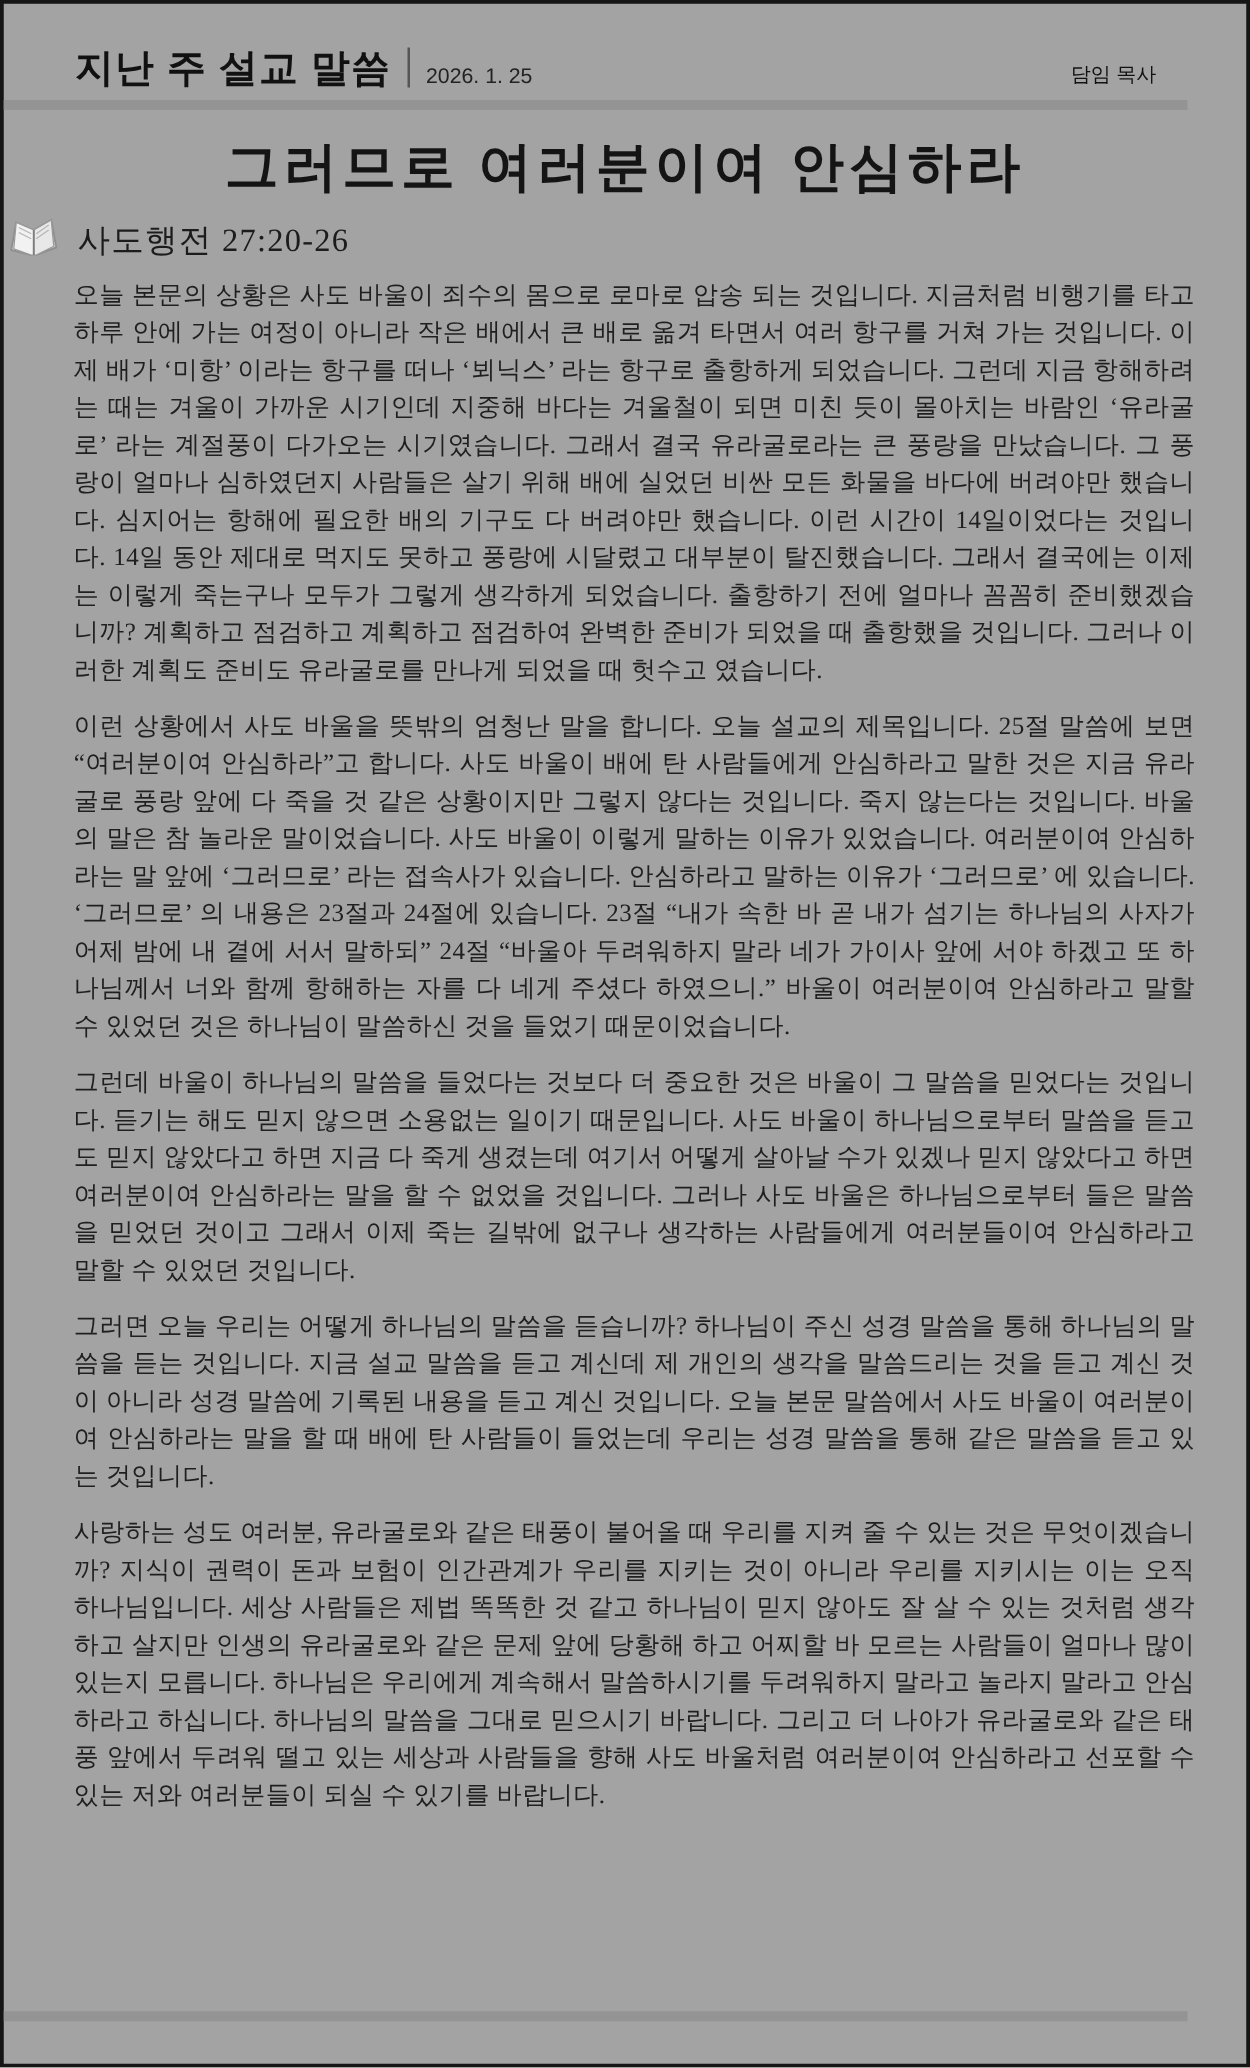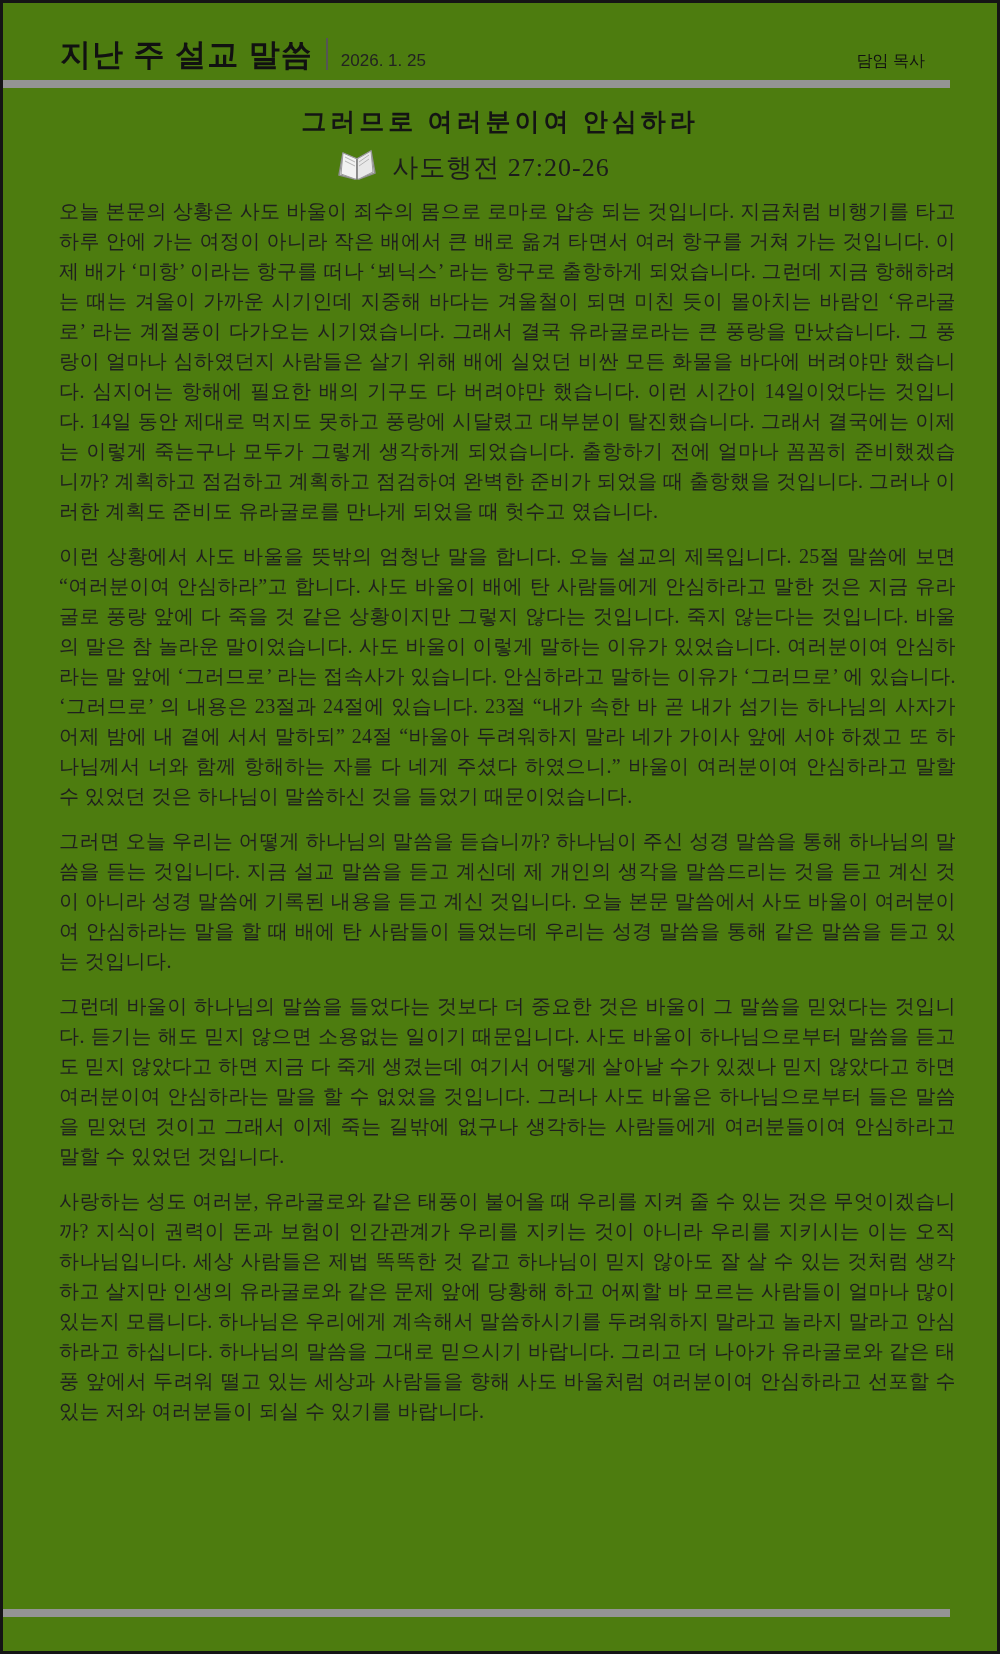--- a/index.html
+++ b/index.html
@@ -4,21 +4,21 @@
 <style>
   * { margin: 0; padding: 0; box-sizing: border-box; }
   html, body { background: #ffffff; }
   body { font-family: "Liberation Serif", "DejaVu Serif", serif; color: #1a1a1a; }
 
   .page {
     position: relative;
     width: 1000px;
     height: 1654px;
     border: 3px solid #151515;
-    background: #4d7c0f;
+    background: #a3a3a3;
     overflow: hidden;
   }
 
   
   .header {
     display: flex;
     justify-content: space-between;
     align-items: flex-end;
     padding: 30px 72px 10px 57px;
     height: 77px;
@@ -63,28 +63,28 @@
   .rule-bottom {
     position: absolute;
     left: -3px;
     bottom: 34px;
   }
 
   
   .sermon-title {
     margin-top: 17px;
     text-align: center;
-    font-size: 25px;
+    font-size: 43px;
     font-weight: 700;
     letter-spacing: 4px;
     color: #141414;
   }
   .scripture-row {
     display: flex;
-    justify-content: center;
+    justify-content: flex-start;
     align-items: center;
     gap: 11px;
     padding-right: 57px;
     margin-top: 7px;
     height: 44px;
   }
   .scripture-ref {
     font-size: 26px;
     color: #1c1c1c;
     letter-spacing: 1px;
@@ -133,20 +133,20 @@
         <path d="M24 14 L24 34" stroke="#7d7d7d" stroke-width="1.5"></path>
         <path d="M12 12 L22 17 M12 16 L22 21 M36 10 L26 17 M36 14 L26 21" stroke="#b5b5b5" stroke-width="1"></path>
       </svg>
     </span>
     <span class="scripture-ref">사도행전 27:20-26</span>
   </div>
 
   <div class="body-text">
     <p>오늘 본문의 상황은 사도 바울이 죄수의 몸으로 로마로 압송 되는 것입니다. 지금처럼 비행기를 타고 하루 안에 가는 여정이 아니라 작은 배에서 큰 배로 옮겨 타면서 여러 항구를 거쳐 가는 것입니다. 이제 배가 ‘미항’ 이라는 항구를 떠나 ‘뵈닉스’ 라는 항구로 출항하게 되었습니다. 그런데 지금 항해하려는 때는 겨울이 가까운 시기인데 지중해 바다는 겨울철이 되면 미친 듯이 몰아치는 바람인 ‘유라굴로’ 라는 계절풍이 다가오는 시기였습니다. 그래서 결국 유라굴로라는 큰 풍랑을 만났습니다. 그 풍랑이 얼마나 심하였던지 사람들은 살기 위해 배에 실었던 비싼 모든 화물을 바다에 버려야만 했습니다. 심지어는 항해에 필요한 배의 기구도 다 버려야만 했습니다. 이런 시간이 14일이었다는 것입니다. 14일 동안 제대로 먹지도 못하고 풍랑에 시달렸고 대부분이 탈진했습니다. 그래서 결국에는 이제는 이렇게 죽는구나 모두가 그렇게 생각하게 되었습니다. 출항하기 전에 얼마나 꼼꼼히 준비했겠습니까? 계획하고 점검하고 계획하고 점검하여 완벽한 준비가 되었을 때 출항했을 것입니다. 그러나 이러한 계획도 준비도 유라굴로를 만나게 되었을 때 헛수고 였습니다.</p>
     <p>이런 상황에서 사도 바울을 뜻밖의 엄청난 말을 합니다. 오늘 설교의 제목입니다. 25절 말씀에 보면 “여러분이여 안심하라”고 합니다. 사도 바울이 배에 탄 사람들에게 안심하라고 말한 것은 지금 유라굴로 풍랑 앞에 다 죽을 것 같은 상황이지만 그렇지 않다는 것입니다. 죽지 않는다는 것입니다. 바울의 말은 참 놀라운 말이었습니다. 사도 바울이 이렇게 말하는 이유가 있었습니다. 여러분이여 안심하라는 말 앞에 ‘그러므로’ 라는 접속사가 있습니다. 안심하라고 말하는 이유가 ‘그러므로’ 에 있습니다. ‘그러므로’ 의 내용은 23절과 24절에 있습니다. 23절 “내가 속한 바 곧 내가 섬기는 하나님의 사자가 어제 밤에 내 곁에 서서 말하되” 24절 “바울아 두려워하지 말라 네가 가이사 앞에 서야 하겠고 또 하나님께서 너와 함께 항해하는 자를 다 네게 주셨다 하였으니.” 바울이 여러분이여 안심하라고 말할 수 있었던 것은 하나님이 말씀하신 것을 들었기 때문이었습니다.</p>
+    <p>그런데 바울이 하나님의 말씀을 들었다는 것보다 더 중요한 것은 바울이 그 말씀을 믿었다는 것입니다. 듣기는 해도 믿지 않으면 소용없는 일이기 때문입니다. 사도 바울이 하나님으로부터 말씀을 듣고도 믿지 않았다고 하면 지금 다 죽게 생겼는데 여기서 어떻게 살아날 수가 있겠나 믿지 않았다고 하면 여러분이여 안심하라는 말을 할 수 없었을 것입니다. 그러나 사도 바울은 하나님으로부터 들은 말씀을 믿었던 것이고 그래서 이제 죽는 길밖에 없구나 생각하는 사람들에게 여러분들이여 안심하라고 말할 수 있었던 것입니다.</p>
     <p>그러면 오늘 우리는 어떻게 하나님의 말씀을 듣습니까? 하나님이 주신 성경 말씀을 통해 하나님의 말씀을 듣는 것입니다. 지금 설교 말씀을 듣고 계신데 제 개인의 생각을 말씀드리는 것을 듣고 계신 것이 아니라 성경 말씀에 기록된 내용을 듣고 계신 것입니다. 오늘 본문 말씀에서 사도 바울이 여러분이여 안심하라는 말을 할 때 배에 탄 사람들이 들었는데 우리는 성경 말씀을 통해 같은 말씀을 듣고 있는 것입니다.</p>
-    <p>그런데 바울이 하나님의 말씀을 들었다는 것보다 더 중요한 것은 바울이 그 말씀을 믿었다는 것입니다. 듣기는 해도 믿지 않으면 소용없는 일이기 때문입니다. 사도 바울이 하나님으로부터 말씀을 듣고도 믿지 않았다고 하면 지금 다 죽게 생겼는데 여기서 어떻게 살아날 수가 있겠나 믿지 않았다고 하면 여러분이여 안심하라는 말을 할 수 없었을 것입니다. 그러나 사도 바울은 하나님으로부터 들은 말씀을 믿었던 것이고 그래서 이제 죽는 길밖에 없구나 생각하는 사람들에게 여러분들이여 안심하라고 말할 수 있었던 것입니다.</p>
     <p>사랑하는 성도 여러분, 유라굴로와 같은 태풍이 불어올 때 우리를 지켜 줄 수 있는 것은 무엇이겠습니까? 지식이 권력이 돈과 보험이 인간관계가 우리를 지키는 것이 아니라 우리를 지키시는 이는 오직 하나님입니다. 세상 사람들은 제법 똑똑한 것 같고 하나님이 믿지 않아도 잘 살 수 있는 것처럼 생각하고 살지만 인생의 유라굴로와 같은 문제 앞에 당황해  하고 어찌할 바 모르는 사람들이 얼마나 많이 있는지 모릅니다. 하나님은 우리에게 계속해서 말씀하시기를 두려워하지 말라고 놀라지 말라고 안심하라고 하십니다. 하나님의 말씀을 그대로 믿으시기 바랍니다. 그리고 더 나아가 유라굴로와 같은 태풍 앞에서 두려워 떨고 있는 세상과 사람들을 향해 사도 바울처럼 여러분이여 안심하라고 선포할 수 있는 저와 여러분들이 되실 수 있기를 바랍니다.</p>
   </div>
 
   <div class="rule rule-bottom"></div>
 
 </div>
 
 </body></html>

